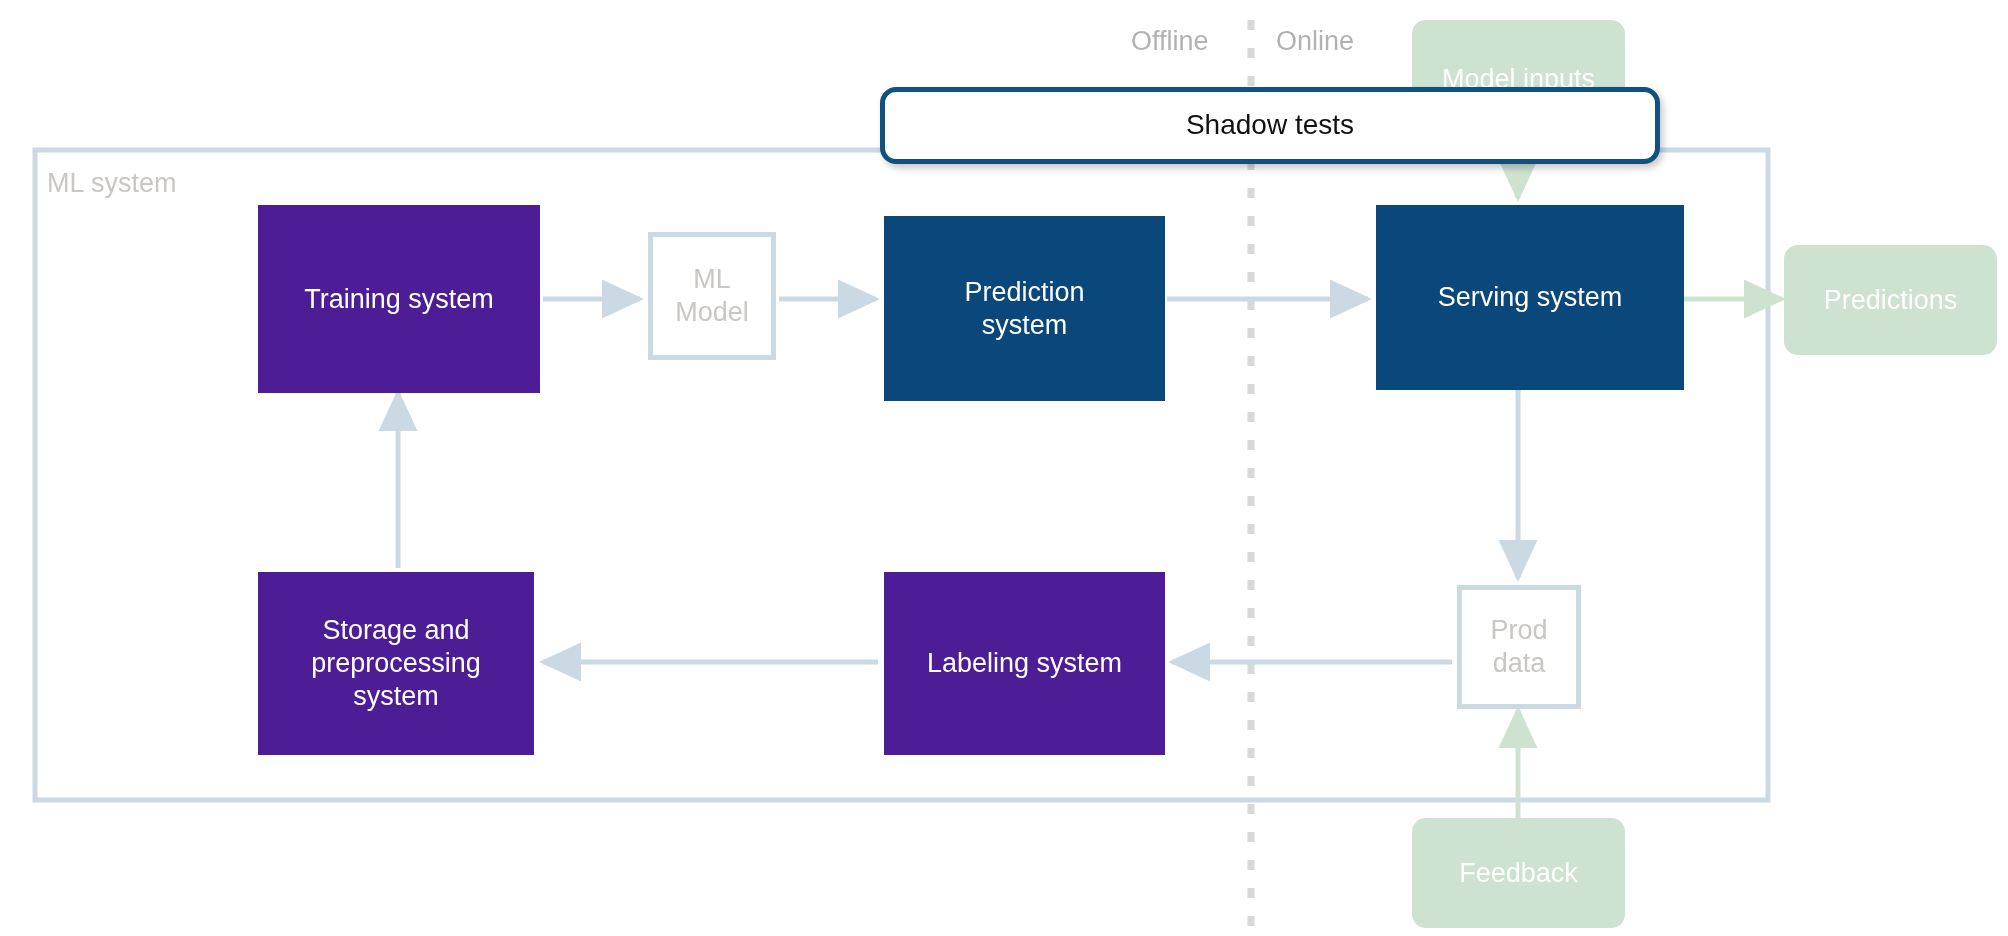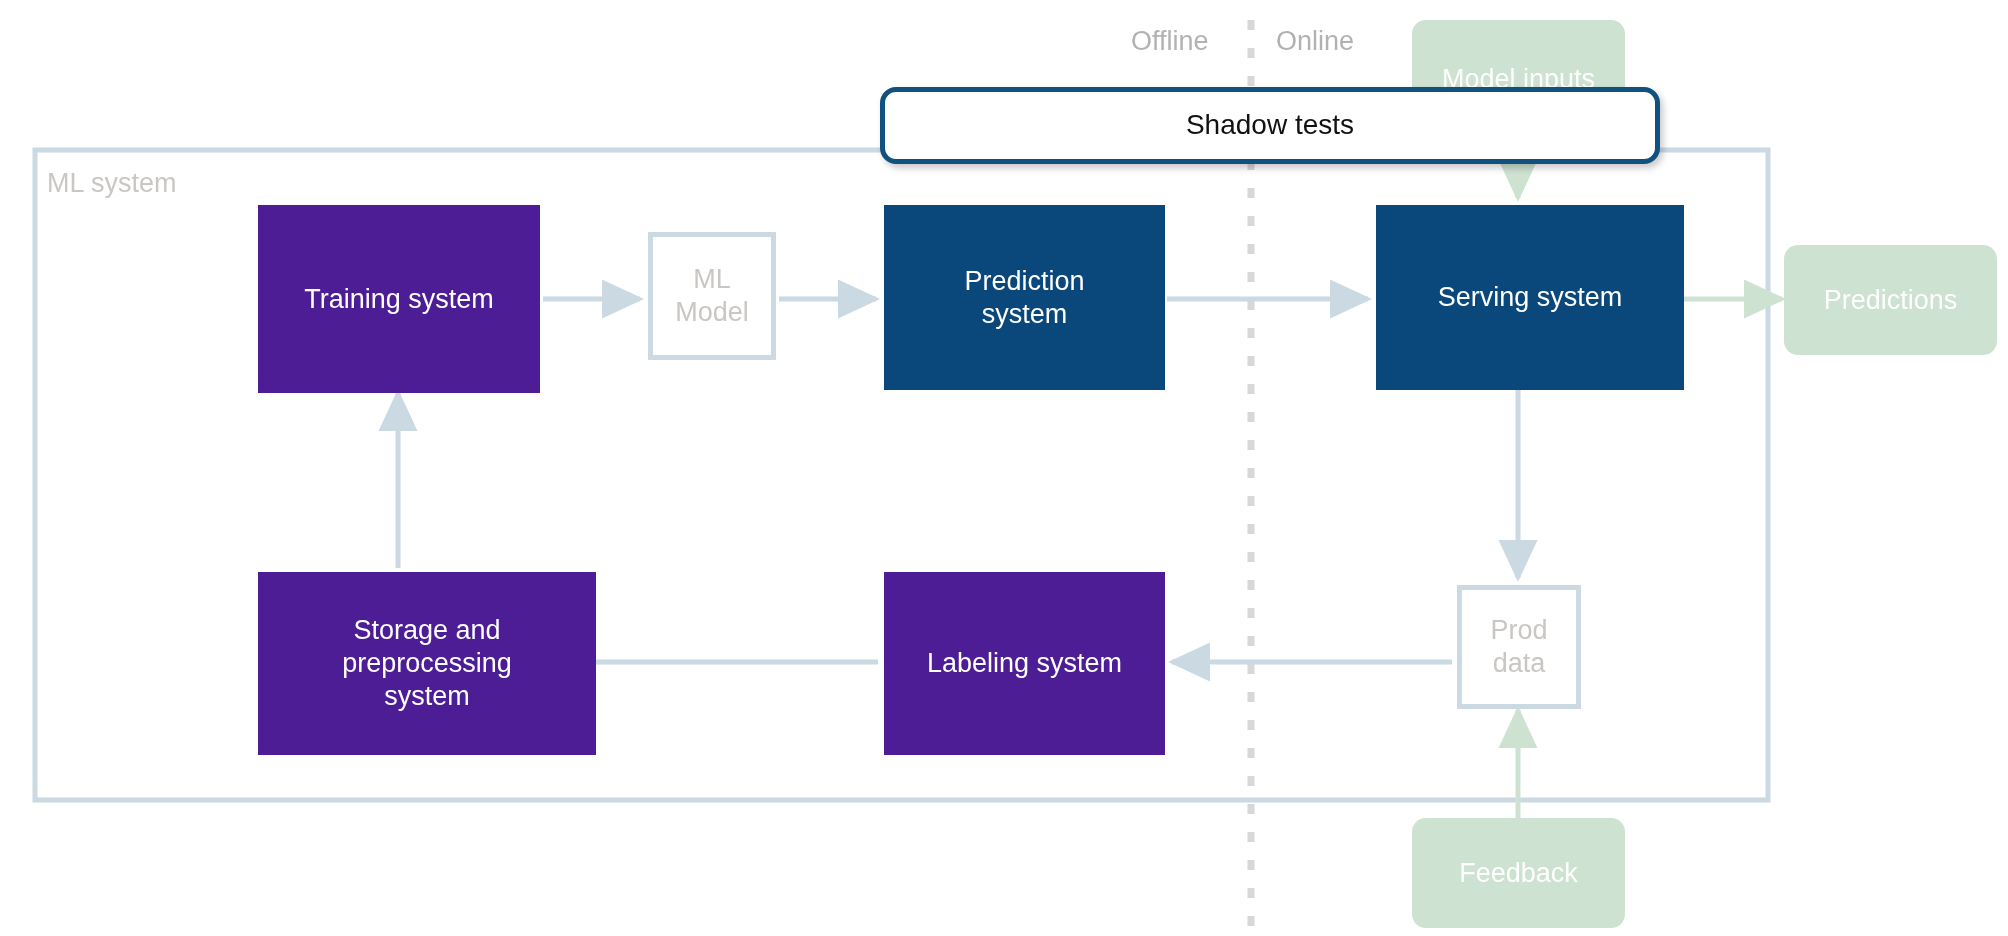--- a/index.html
+++ b/index.html
@@ -132,34 +132,34 @@
 
   <div class="node node-solid-blue" style="left:258px; top:205px; width:282px; height:188px; z-index:2;">
     <span>Training system</span>
   </div>
 
   <div class="node node-outline" style="left:648px; top:232px; width:128px; height:128px; flex-direction:column; z-index:2;">
     <span>ML</span>
     <span>Model</span>
   </div>
 
-  <div class="node node-navy" style="left:884px; top:205px; width:281px; height:185px; flex-direction:column; z-index:2;justify-content:center;">
+  <div class="node node-navy" style="left:884px; top:216px; width:281px; height:185px; flex-direction:column; z-index:2;justify-content:center;">
     <span>Prediction</span>
     <span>system</span>
   </div>
 
   <div class="node node-navy" style="left:1376px; top:205px; width:308px; height:185px; z-index:2;">
     <span>Serving system</span>
   </div>
 
   <div class="node node-green" style="left:1784px; top:245px; width:213px; height:110px; z-index:2;">
     <span>Predictions</span>
   </div>
 
-  <div class="node node-solid-blue" style="left:258px; top:572px; width:338px; height:183px; flex-direction:column; z-index:2;">
+  <div class="node node-solid-blue" style="left:258px; top:572px; width:276px; height:183px; flex-direction:column; z-index:2;">
     <span>Storage and</span>
     <span>preprocessing</span>
     <span>system</span>
   </div>
 
   <div class="node node-outline" style="left:1457px; top:585px; width:124px; height:124px; flex-direction:column; z-index:2;">
     <span>Prod</span>
     <span>data</span>
   </div>
 

